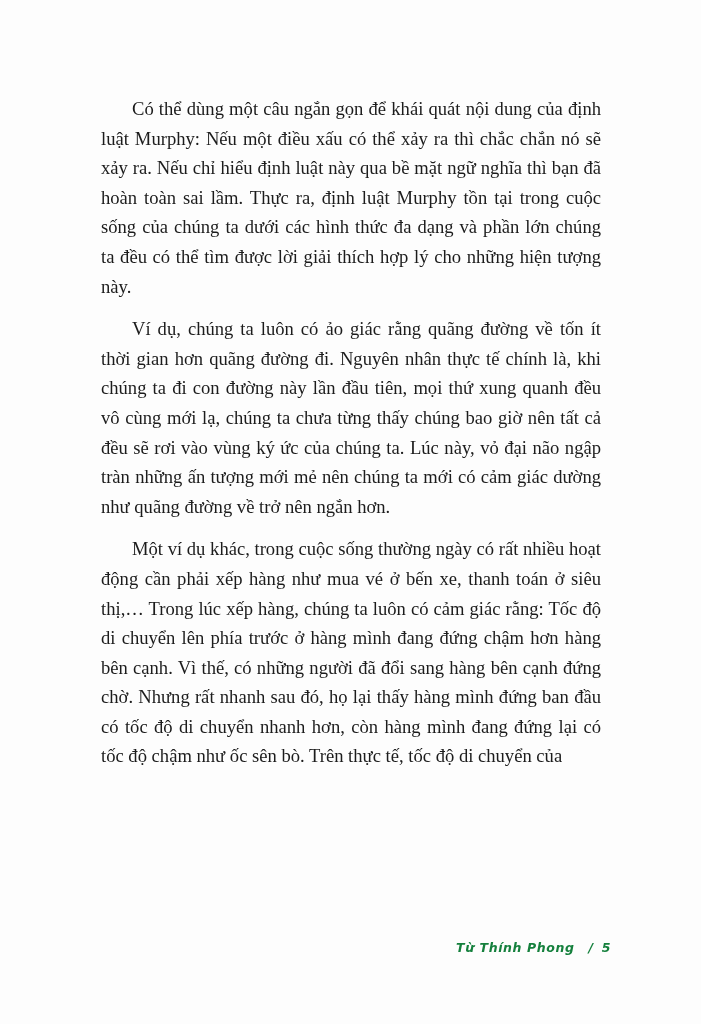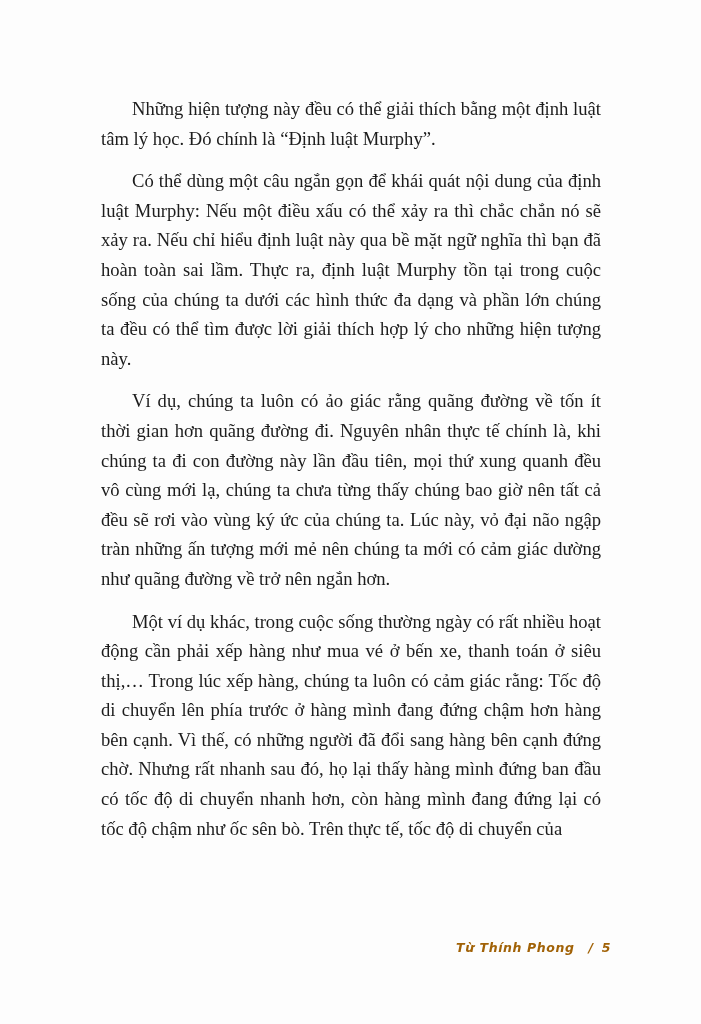--- a/index.html
+++ b/index.html
@@ -38,33 +38,32 @@
   }
   .footer {
     position: absolute;
     left: 430px;
     top: 940px;
     width: 180px;
     font-family: "DejaVu Sans", "Liberation Sans", sans-serif;
     font-size: 12.5px;
     font-weight: bold;
     font-style: italic;
-    color: #a16207;
+    color: #15803d;
     white-space: nowrap;
     letter-spacing: 0.6px;
   }
   .footer .author { margin-left: 26px; }
   .footer .sep { margin-left: 14px; margin-right: 8px; }
 </style>
 </head>
 <body>
 
 <div class="page">
   <div class="body-text">
-    <p class="para">Những hiện tượng này đều có thể giải thích bằng một định luật tâm lý học. Đó chính là “Định luật Murphy”.</p>
     <p class="para">Có thể dùng một câu ngắn gọn để khái quát nội dung của định luật Murphy: Nếu một điều xấu có thể xảy ra thì chắc chắn nó sẽ xảy ra. Nếu chỉ hiểu định luật này qua bề mặt ngữ nghĩa thì bạn đã hoàn toàn sai lầm. Thực ra, định luật Murphy tồn tại trong cuộc sống của chúng ta dưới các hình thức đa dạng và phần lớn chúng ta đều có thể tìm được lời giải thích hợp lý cho những hiện tượng này.</p>
     <p class="para">Ví dụ, chúng ta luôn có ảo giác rằng quãng đường về tốn ít thời gian hơn quãng đường đi. Nguyên nhân thực tế chính là, khi chúng ta đi con đường này lần đầu tiên, mọi thứ xung quanh đều vô cùng mới lạ, chúng ta chưa từng thấy chúng bao giờ nên tất cả đều sẽ rơi vào vùng ký ức của chúng ta. Lúc này, vỏ đại não ngập tràn những ấn tượng mới mẻ nên chúng ta mới có cảm giác dường như quãng đường về trở nên ngắn hơn.</p>
     <p class="para">Một ví dụ khác, trong cuộc sống thường ngày có rất nhiều hoạt động cần phải xếp hàng như mua vé ở bến xe, thanh toán ở siêu thị,… Trong lúc xếp hàng, chúng ta luôn có cảm giác rằng: Tốc độ di chuyển lên phía trước ở hàng mình đang đứng chậm hơn hàng bên cạnh. Vì thế, có những người đã đổi sang hàng bên cạnh đứng chờ. Nhưng rất nhanh sau đó, họ lại thấy hàng mình đứng ban đầu có tốc độ di chuyển nhanh hơn, còn hàng mình đang đứng lại có tốc độ chậm như ốc sên bò. Trên thực tế, tốc độ di chuyển của</p>
   </div>
 
   <div class="footer">
     <span class="author">Từ Thính Phong</span><span class="sep">/</span><span>5</span>
   </div>
 </div>
 

